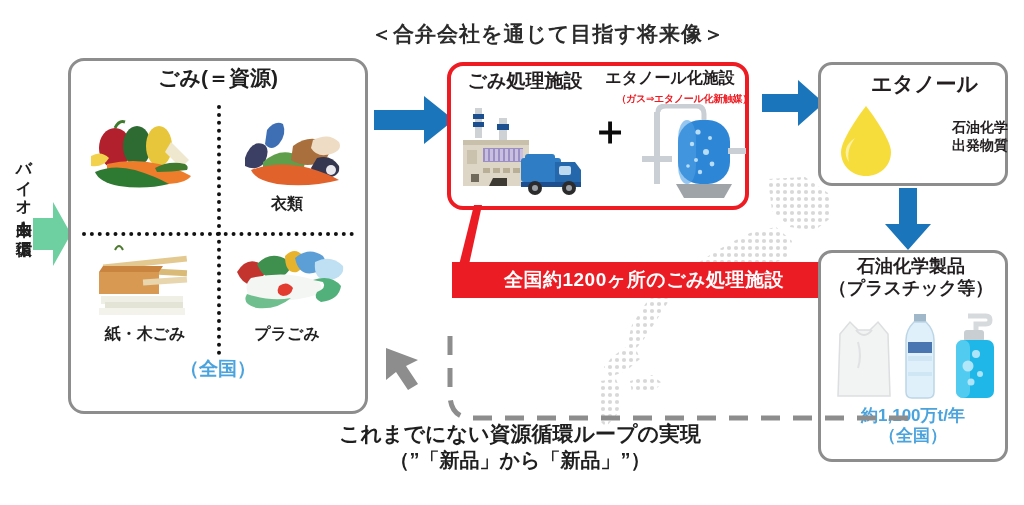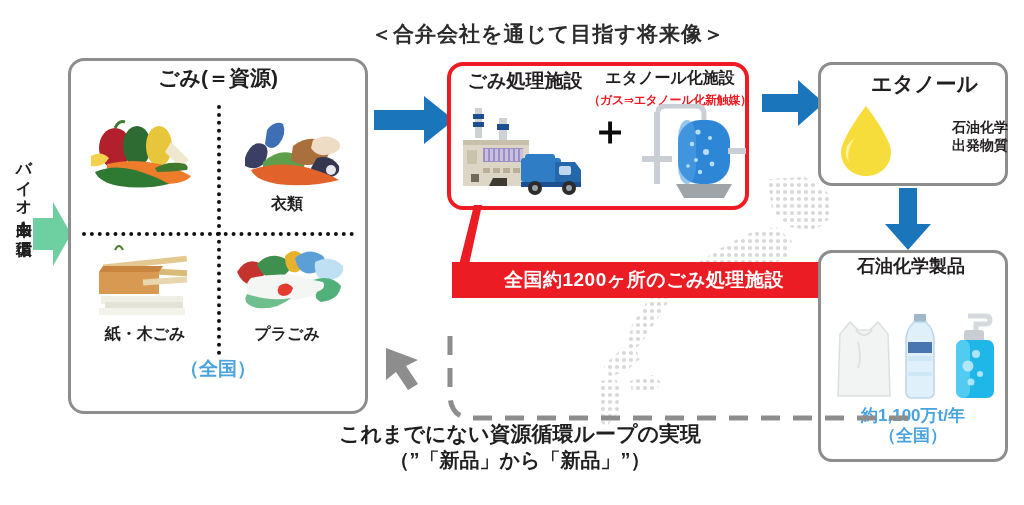--- a/index.html
+++ b/index.html
@@ -64,21 +64,21 @@
   #arrow-plant-to-eth{left:762px;top:80px;width:62px;height:46px;}
   #arrow-eth-to-prod{left:885px;top:188px;width:46px;height:62px;}
 
   
   #plant-box{
     left:447px;top:62px;width:302px;height:148px;
     border:4px solid #ef1b22;border-radius:16px;background:#fff;box-sizing:border-box;
   }
   #plant-title-1{left:460px;top:68px;width:130px;text-align:center;font-size:19px;font-weight:700;}
   #plant-title-2{left:590px;top:68px;width:160px;text-align:center;font-size:16px;font-weight:700;}
-  #plant-sub-2{left:588px;top:92px;width:164px;text-align:center;font-size:12px;font-weight:700;color:#ef1b22;letter-spacing:-.3px;}
+  #plant-sub-2{left:588px;top:92px;width:164px;text-align:right;font-size:10px;font-weight:700;color:#ef1b22;letter-spacing:-.3px;}
   #plant-plus{left:588px;top:110px;width:44px;text-align:center;font-size:40px;font-weight:900;color:#0b0b0b;line-height:1;}
   #plant-fac{left:455px;top:104px;width:130px;height:96px;}
   #plant-tank{left:640px;top:104px;width:110px;height:98px;}
 
   
   #red-pointer{left:452px;top:205px;width:62px;height:72px;}
   #red-callout{
     left:452px;top:262px;width:384px;height:36px;background:#ec1c24;
     display:flex;align-items:center;justify-content:center;
   }
@@ -327,20 +327,21 @@
 
 <div class="abs" id="arrow-eth-to-prod">
   <svg width="46" height="62" viewBox="0 0 46 62">
     <path d="M14 0 L32 0 L32 36 L46 36 L23 62 L0 36 L14 36 Z" fill="#1b75bb"></path>
   </svg>
 </div>
 
 <div class="abs" id="prod-box"></div>
 <div class="abs" id="prod-title">
   <div>石油化学製品</div>
+  <div>（プラスチック等）</div>
 </div>
 <div class="abs" id="prod-imgs">
   <svg width="172" height="88" viewBox="0 0 172 88">
 
     <g>
       <path d="M12 22 L22 10 L30 18 L42 18 L50 10 L60 22 L62 84 L10 84 Z" fill="#f2f3f3" stroke="#dcdedf" stroke-width="1.5"></path>
       <path d="M28 18 q8 10 16 0" fill="none" stroke="#dcdedf" stroke-width="2"></path>
       <path d="M30 30 q4 14 0 26" fill="none" stroke="#e0e2e3" stroke-width="2"></path>
     </g>
 

